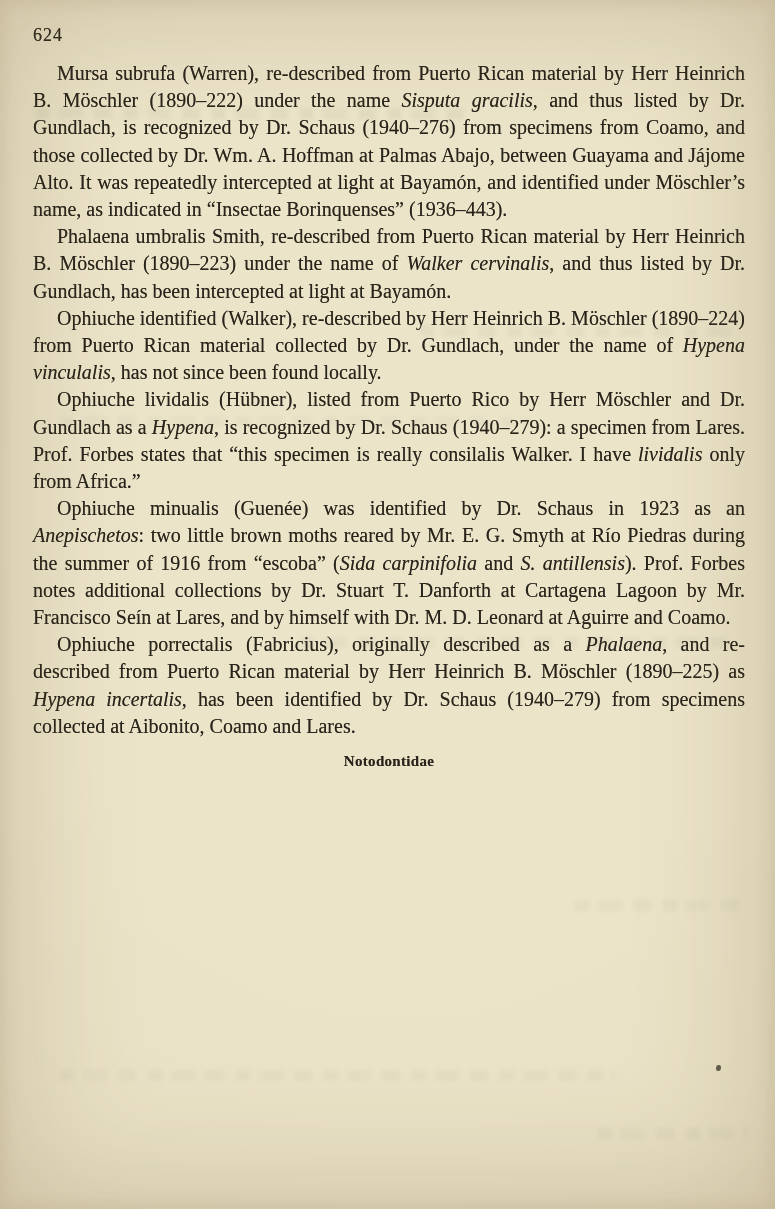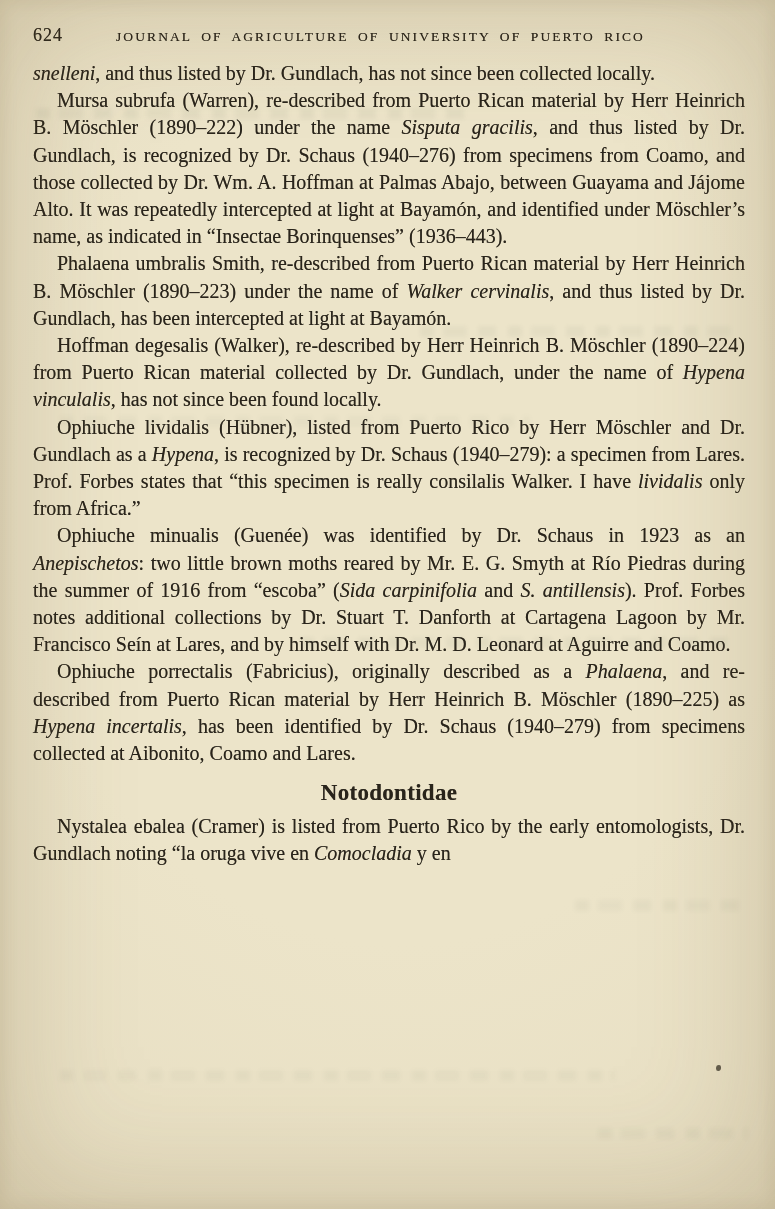--- a/index.html
+++ b/index.html
@@ -18,20 +18,21 @@
     position: absolute; inset: 0; pointer-events: none;
     box-shadow:
       inset 0 0 120px 18px rgba(112, 92, 52, 0.22),
       inset 0 0 16px 3px rgba(112, 92, 52, 0.10);
   }
   .header {
     position: absolute;
     top: 25px; left: 33px; right: 35px;
     display: flex;
     align-items: baseline;
+    flex-direction: column;
   }
   .page-number {
     font-size: 18px;
     letter-spacing: 1px;
     text-shadow: 0 0 0.5px rgba(42,36,26,.65);
   }
   .journal-title {
     flex: 1;
     text-align: center;
     padding-right: 42px;
@@ -52,21 +53,21 @@
     line-height: 27.2px;
     text-align: justify;
     text-indent: 24px;
     text-shadow: 0 0 0.5px rgba(42,36,26,.55);
   }
   .para.flush { text-indent: 0; }
   .bold { font-weight: normal; }
   .italic { font-style: italic; }
   .section-heading {
     margin: 13px 0 7px;
-    font-size: 23px;
+    font-size: 15px;
     font-weight: bold;
     text-align: center;
     letter-spacing: 0.3px;
     text-shadow: 0 0 0.5px rgba(42,36,26,.55);
   }
   
   .ghost {
     position: absolute;
     height: 11px;
     pointer-events: none;
@@ -93,33 +94,30 @@
     pointer-events: none;
   }
 </style>
 </head>
 <body>
 
 <div class="page">
 
   <div class="header">
     <span class="page-number">624</span>
-    <span class="journal-title">JOURNAL OF AGRICULTURE OF UNIVERSITY OF PUERTO RICO</span>
   </div>
 
   <main class="body" id="page-body">
-      <p class="para flush"><span class="italic">snelleni</span><span class="">, and thus listed by Dr. Gundlach, has not since been collected locally.</span></p>
       <p class="para"><span class="bold">Mursa subrufa</span><span class=""> (Warren), re-described from Puerto Rican material by Herr Heinrich B. Möschler (1890–222) under the name </span><span class="italic">Sisputa gracilis</span><span class="">, and thus listed by Dr. Gundlach, is recognized by Dr. Schaus (1940–276) from specimens from Coamo, and those collected by Dr. Wm. A. Hoffman at Palmas Abajo, between Guayama and Jájome Alto. It was repeatedly intercepted at light at Bayamón, and identified under Möschler’s name, as indicated in “Insectae Borinquenses” (1936–443).</span></p>
       <p class="para"><span class="bold">Phalaena umbralis</span><span class=""> Smith, re-described from Puerto Rican material by Herr Heinrich B. Möschler (1890–223) under the name of </span><span class="italic">Walker cervinalis</span><span class="">, and thus listed by Dr. Gundlach, has been intercepted at light at Bayamón.</span></p>
-      <p class="para"><span class="bold">Hoffman degesalis</span><span class=""> (Walker), re-described by Herr Heinrich B. Möschler (1890–224) from Puerto Rican material collected by Dr. Gundlach, under the name of </span><span class="italic">Hypena vinculalis</span><span class="">, has not since been found locally.</span></p>
+      <p class="para"><span class="bold">Ophiuche identified</span><span class=""> (Walker), re-described by Herr Heinrich B. Möschler (1890–224) from Puerto Rican material collected by Dr. Gundlach, under the name of </span><span class="italic">Hypena vinculalis</span><span class="">, has not since been found locally.</span></p>
       <p class="para"><span class="bold">Ophiuche lividalis</span><span class=""> (Hübner), listed from Puerto Rico by Herr Möschler and Dr. Gundlach as a </span><span class="italic">Hypena</span><span class="">, is recognized by Dr. Schaus (1940–279): a specimen from Lares. Prof. Forbes states that “this specimen is really </span><span class="bold">consilalis</span><span class=""> Walker. I have </span><span class="italic">lividalis</span><span class=""> only from Africa.”</span></p>
       <p class="para"><span class="bold">Ophiuche minualis</span><span class=""> (Guenée) was identified by Dr. Schaus in 1923 as an </span><span class="italic">Anepischetos</span><span class="">: two little brown moths reared by Mr. E. G. Smyth at Río Piedras during the summer of 1916 from “escoba” (</span><span class="italic">Sida carpinifolia</span><span class=""> and </span><span class="italic">S. antillensis</span><span class="">). Prof. Forbes notes additional collections by Dr. Stuart T. Danforth at Cartagena Lagoon by Mr. Francisco Seín at Lares, and by himself with Dr. M. D. Leonard at Aguirre and Coamo.</span></p>
       <p class="para"><span class="bold">Ophiuche porrectalis</span><span class=""> (Fabricius), originally described as a </span><span class="italic">Phalaena</span><span class="">, and re-described from Puerto Rican material by Herr Heinrich B. Möschler (1890–225) as </span><span class="italic">Hypena incertalis</span><span class="">, has been identified by Dr. Schaus (1940–279) from specimens collected at Aibonito, Coamo and Lares.</span></p>
       <h2 class="section-heading">Notodontidae</h2>
-      <p class="para"><span class="bold">Nystalea ebalea</span><span class=""> (Cramer) is listed from Puerto Rico by the early entomologists, Dr. Gundlach noting “la oruga vive en </span><span class="italic">Comocladia</span><span class=""> y en</span></p>
     </main>
 
   <div class="ghost g1"></div>
   <div class="ghost g2"></div>
   <div class="ghost g3"></div>
   <div class="ghost g4"></div>
   <div class="ghost g5"></div>
   <div class="ghost g6"></div>
   <div class="ghost g7"></div>
   <div class="ink-speck"></div>

